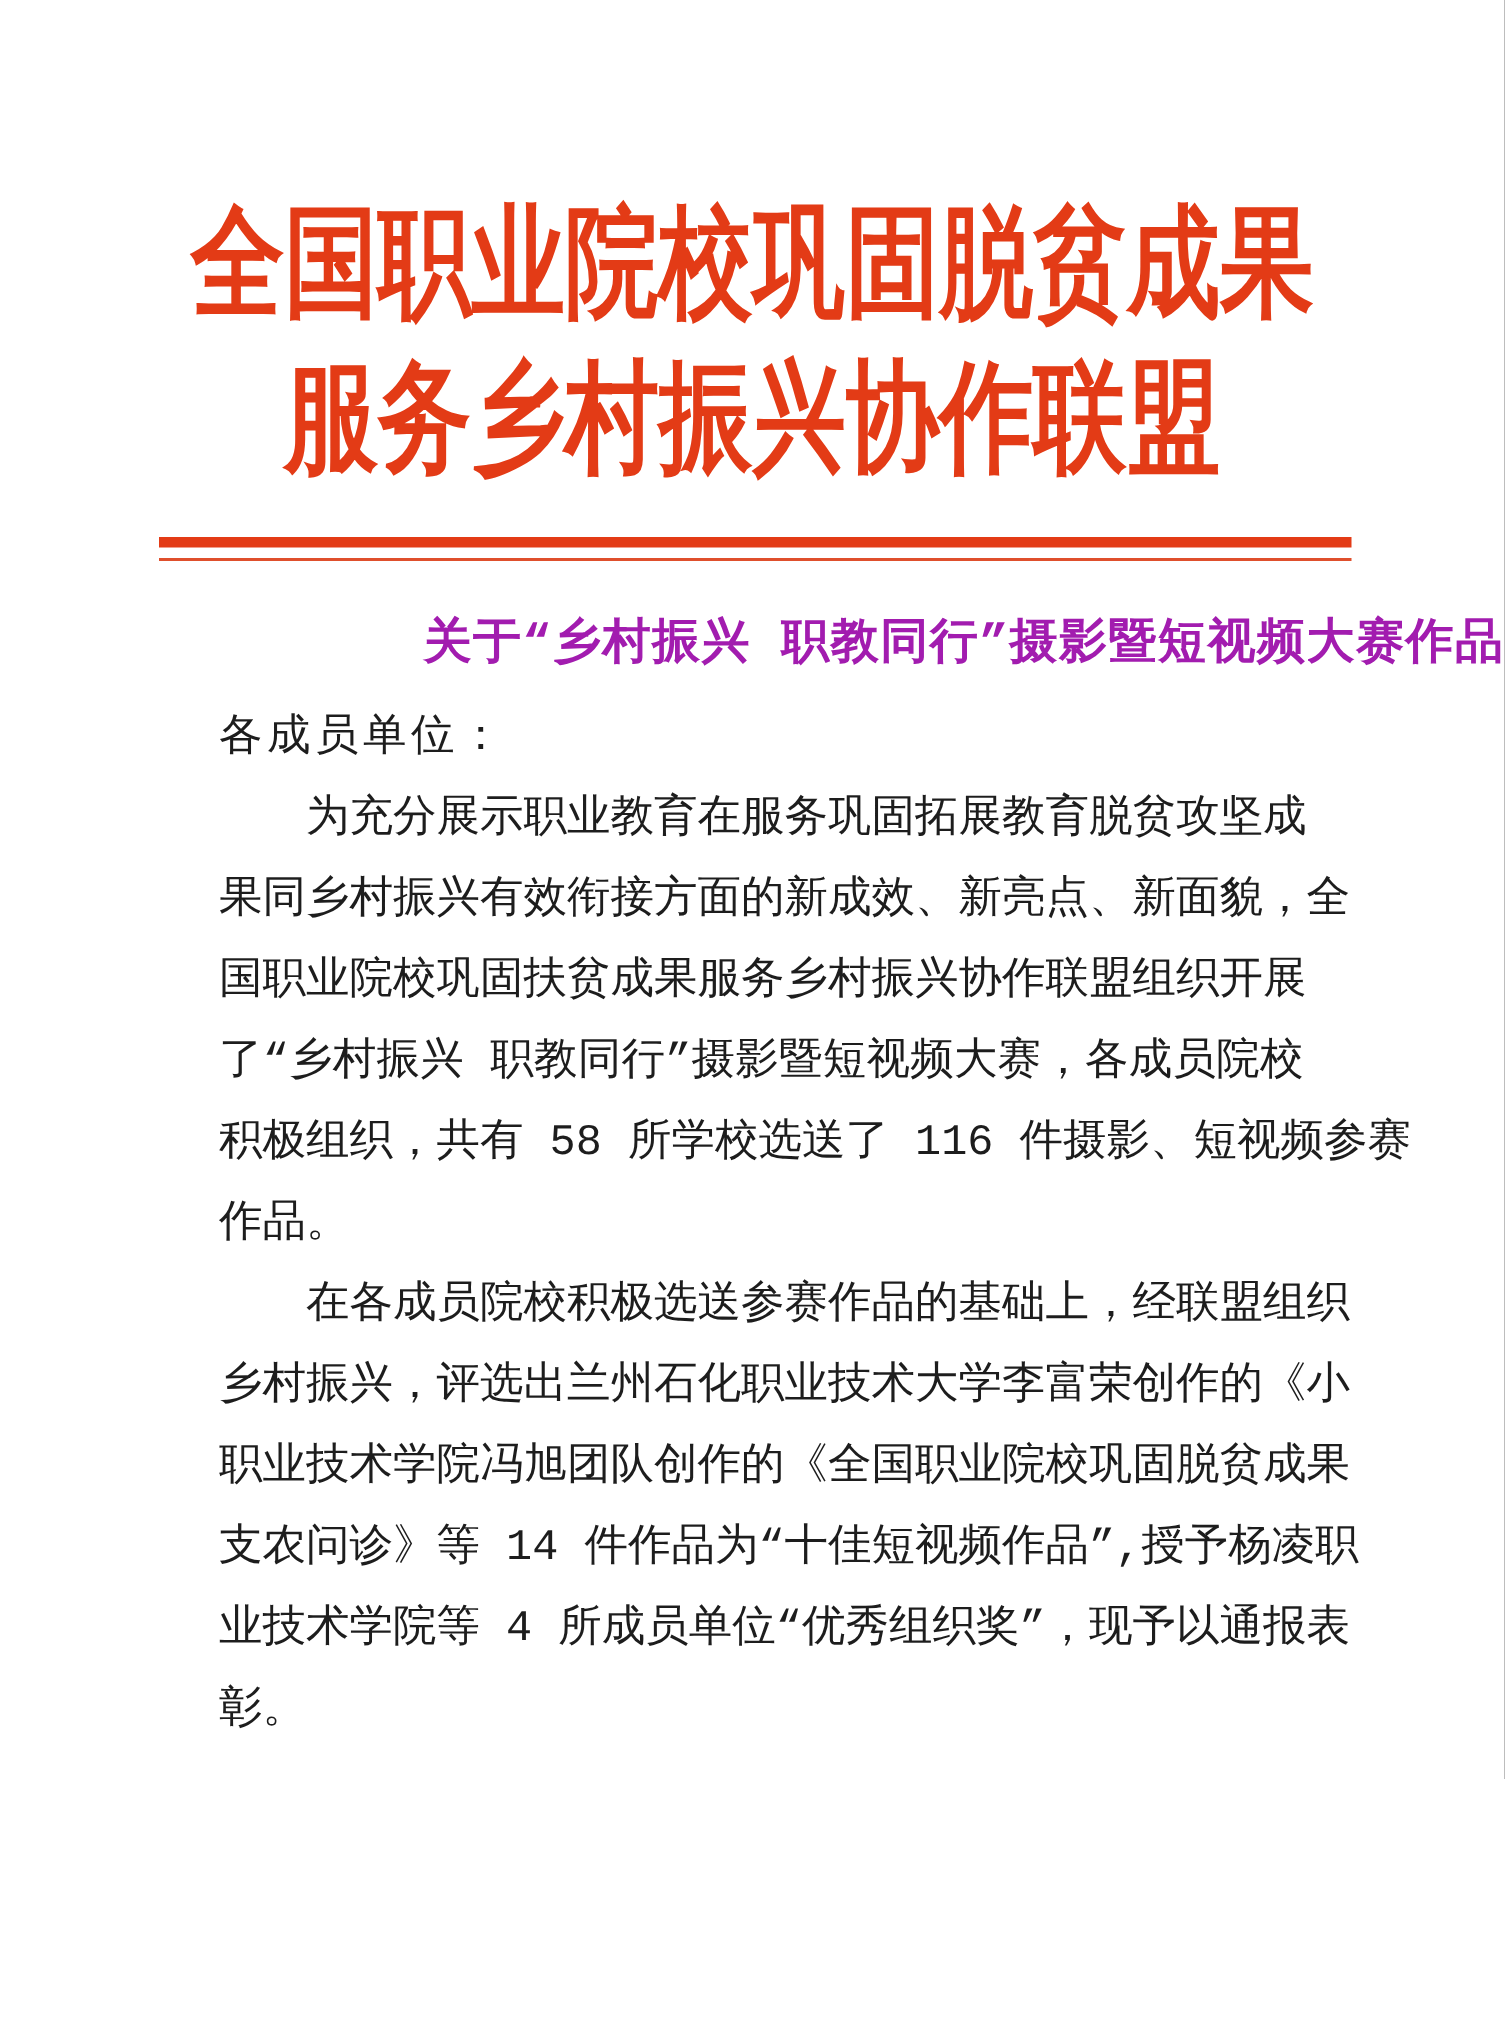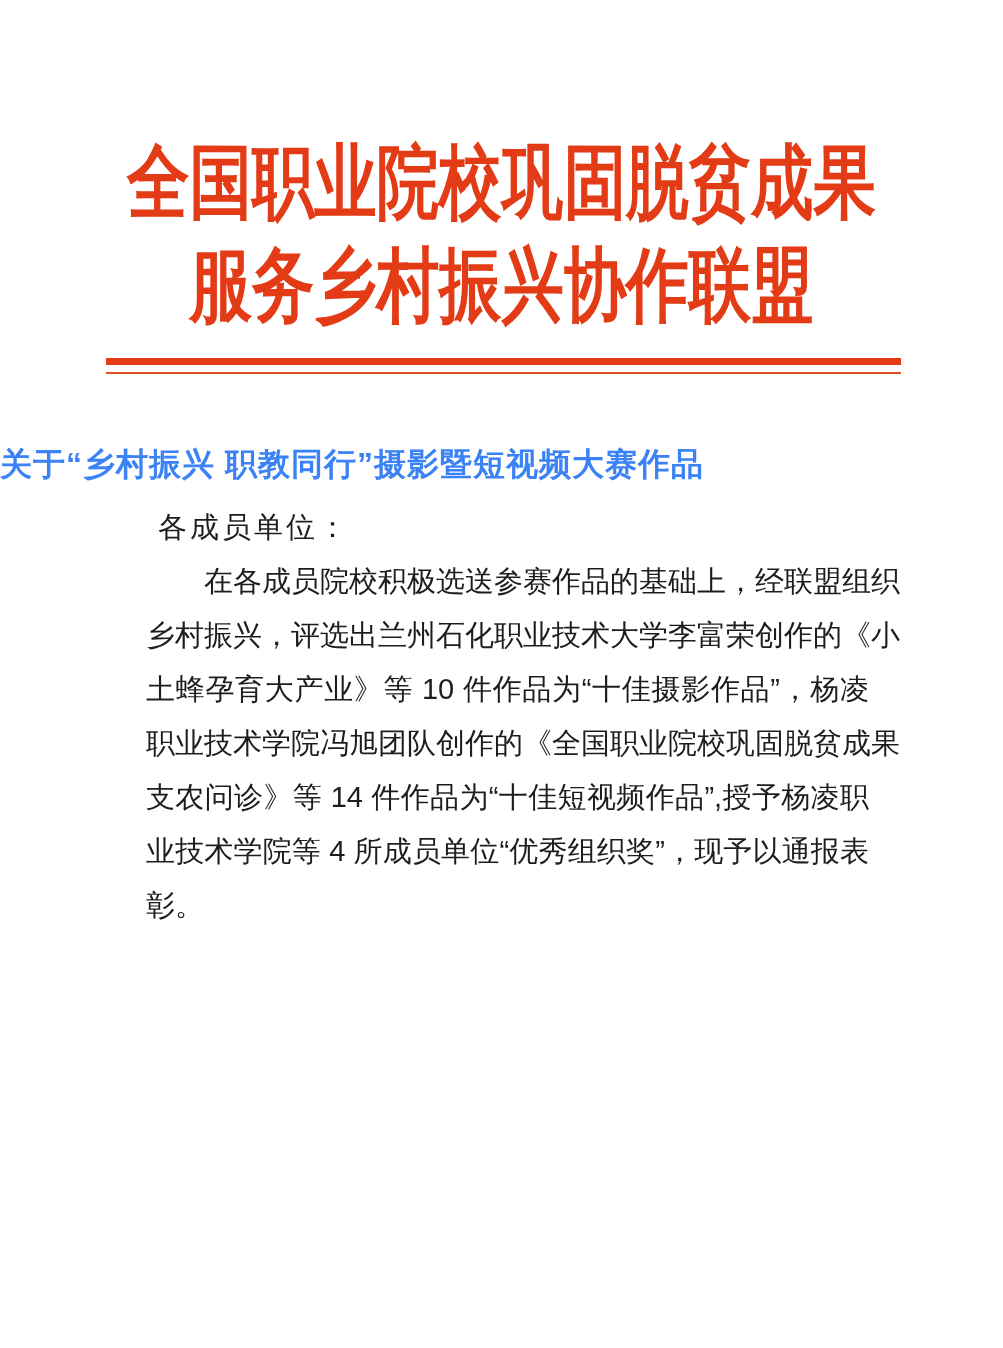--- a/index.html
+++ b/index.html
@@ -3,21 +3,21 @@
 <meta charset="utf-8">
 <style>
   * { margin: 0; padding: 0; box-sizing: border-box; }
   html, body { background: #8a8a8a; }
   .page {
     position: relative;
     width: 1003px;
     height: 1348px;
     margin: 0 auto;
     background: #ffffff;
-    font-family: Liberation Sans, sans-serif;
+    font-family: Liberation Mono, monospace;
     overflow: hidden;
   }
   
   .letterhead {
     padding-top: 131px;
     text-align: center;
     color: #e33b16;
   }
   .lh-line {
     height: 103px;
@@ -31,23 +31,23 @@
   }
   
   .divider {
     margin: 21px 0 0 106px;
     width: 795px;
   }
   .divider-thick { height: 7px; background: #e33b16; }
   .divider-thin  { margin-top: 7px; height: 2px; background: #df4f2c; }
   
   .doc-title {
-    margin-top: 65px;
-    text-align: left;
-    color: #3b82f6;
+    margin-top: 30px;
+    text-align: right;
+    color: #a21caf;
     font-weight: 700;
   }
   .title-line {
     font-size: 32px;
     line-height: 51px;
     letter-spacing: 1px;
     white-space: nowrap;
   }
   
   .body-block {
@@ -58,21 +58,21 @@
   .body-line {
     height: 54px;
     line-height: 54px;
     font-size: 29px;
     text-align: justify;
     text-align-last: justify;
     white-space: nowrap;
   }
   .body-line.first { text-indent: 2em; }
   .body-line.free  { text-align: left; text-align-last: left; white-space: normal; }
-  .salutation { letter-spacing: 3px; margin-left: 12px; }
+  .salutation { letter-spacing: 3px; }
 </style>
 </head>
 <body>
 
 <div class="page">
 
   <div class="letterhead">
     <div class="lh-line">全国职业院校巩固脱贫成果</div>
     <div class="lh-line">服务乡村振兴协作联盟</div>
   </div>
@@ -82,25 +82,32 @@
     <div class="divider-thin"></div>
   </div>
 
   <div class="doc-title">
     <div class="title-line">关于“乡村振兴 职教同行”摄影暨短视频大赛作品</div>
   </div>
 
   <div class="body-block">
     <div class="body-line free salutation">各成员单位：</div>
 
+    <div>
+      <div class="body-line first">为充分展示职业教育在服务巩固拓展教育脱贫攻坚成</div>
+      <div class="body-line">果同乡村振兴有效衔接方面的新成效、新亮点、新面貌，全</div>
+      <div class="body-line">国职业院校巩固扶贫成果服务乡村振兴协作联盟组织开展</div>
+      <div class="body-line">了“乡村振兴 职教同行”摄影暨短视频大赛，各成员院校</div>
+      <div class="body-line">积极组织，共有 58 所学校选送了 116 件摄影、短视频参赛</div>
+      <div class="body-line free">作品。</div>
+    </div>
 
     <div>
       <div class="body-line first">在各成员院校积极选送参赛作品的基础上，经联盟组织</div>
       <div class="body-line">乡村振兴，评选出兰州石化职业技术大学李富荣创作的《小</div>
-      <div class="body-line">土蜂孕育大产业》等 10 件作品为“十佳摄影作品”，杨凌</div>
       <div class="body-line">职业技术学院冯旭团队创作的《全国职业院校巩固脱贫成果</div>
       <div class="body-line">支农问诊》等 14 件作品为“十佳短视频作品”,授予杨凌职</div>
       <div class="body-line">业技术学院等 4 所成员单位“优秀组织奖”，现予以通报表</div>
       <div class="body-line free">彰。</div>
     </div>
   </div>
 
 </div>
 
 </body></html>

